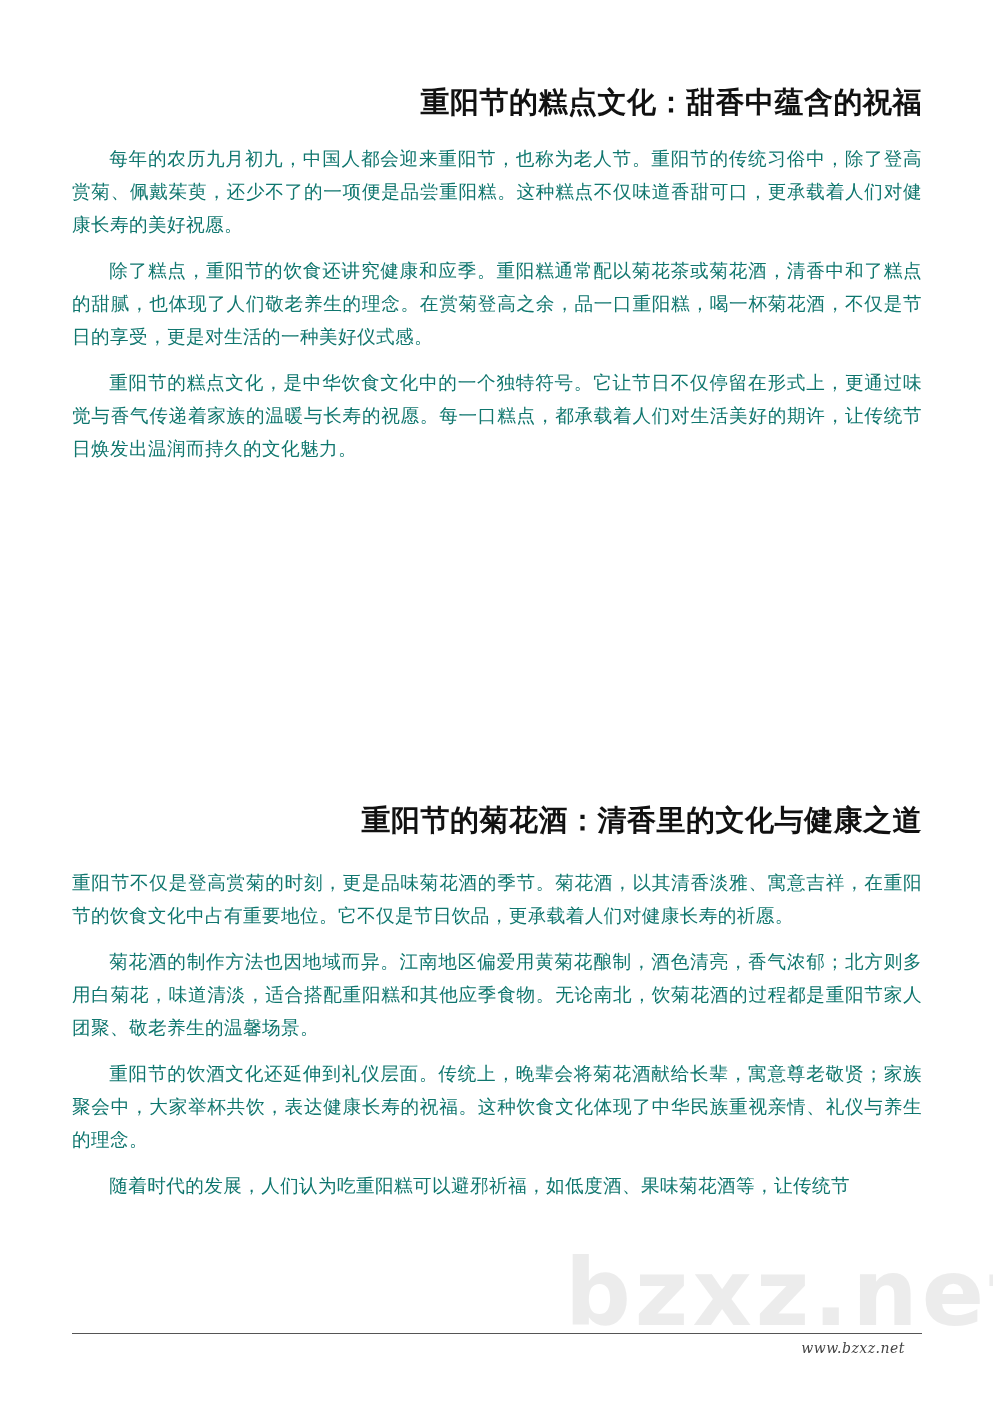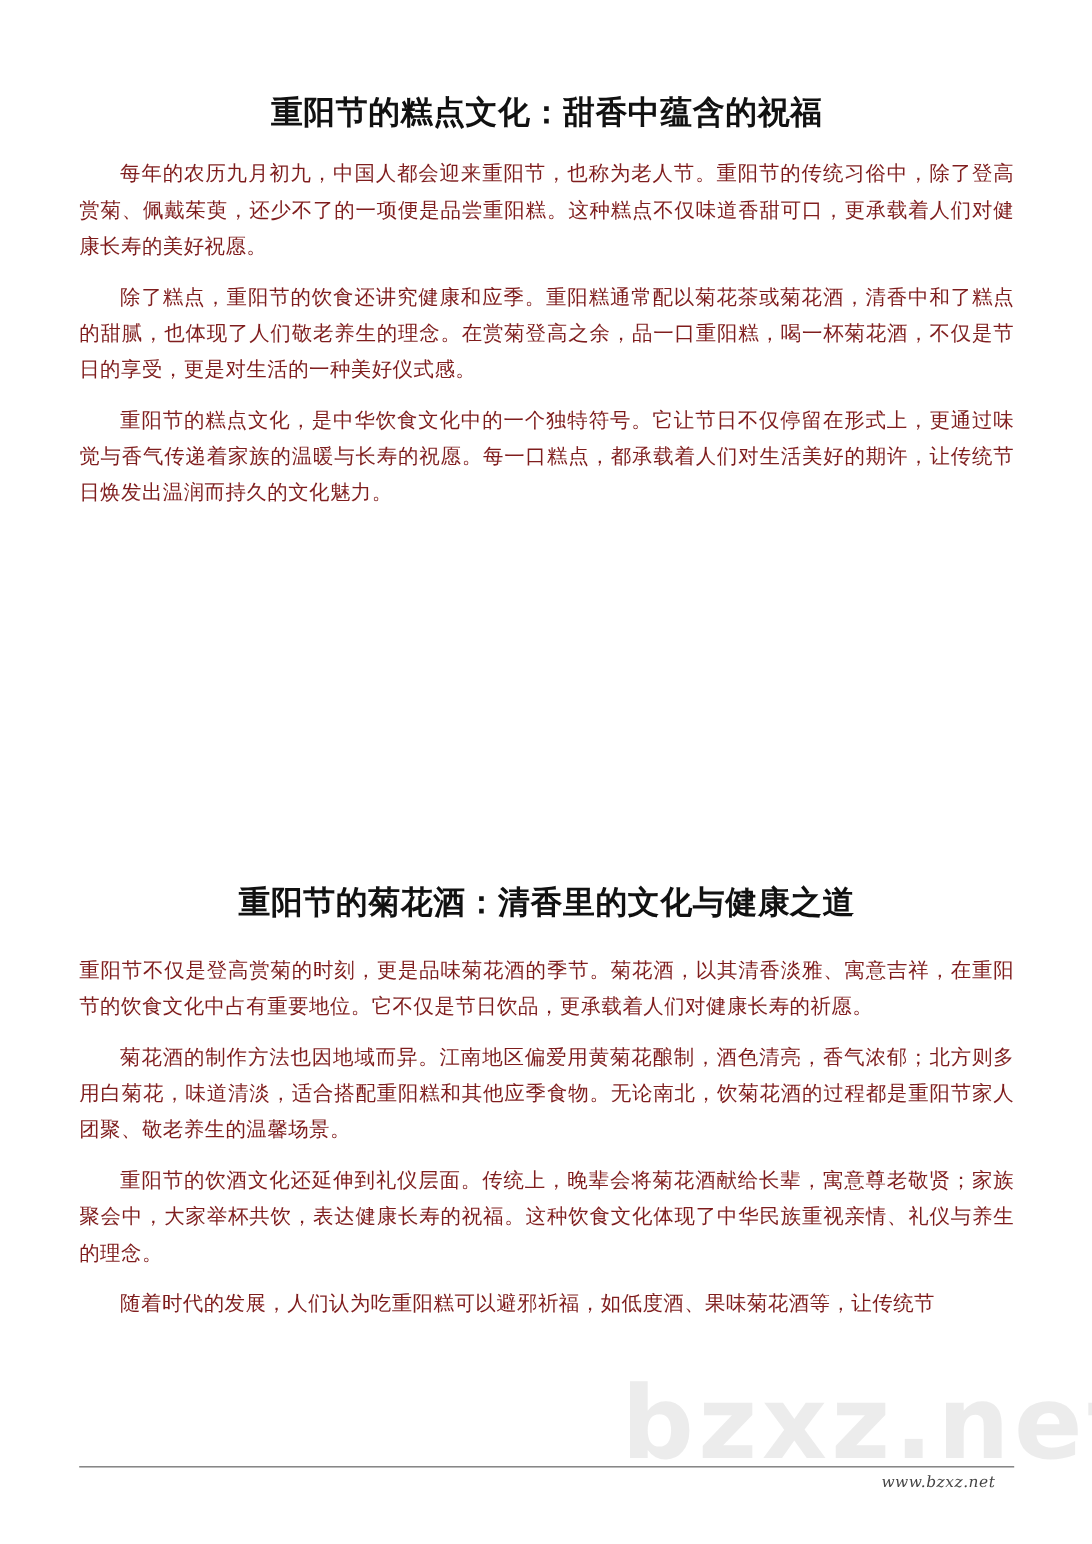--- a/index.html
+++ b/index.html
@@ -18,41 +18,41 @@
     .page {
       position: absolute;
       left: 72px;
       top: 0;
       width: 850px;
     }
     .article-title {
       position: absolute;
       left: 0;
       width: 850px;
-      text-align: center;
+      text-align: right;
       font-family: "DejaVu Sans", "Liberation Sans", sans-serif;
       font-weight: bold;
       font-size: 29px;
       line-height: 40px;
       letter-spacing: 0.5px;
       color: #111;
       margin: 0;
     }
     .article-body {
       position: absolute;
       left: 0;
       width: 850px;
     }
     .para {
       margin: 0 0 13px 0;
       font-size: 18.6px;
       line-height: 33px;
       text-align: justify;
       text-indent: 2em;
-      color: #7f1d1d;
+      color: #0f766e;
       letter-spacing: 0.4px;
     }
     .para.no-indent {
       text-indent: 0;
     }
     .footer-rule {
       position: absolute;
       left: 72px;
       top: 1333px;
       width: 850px;

